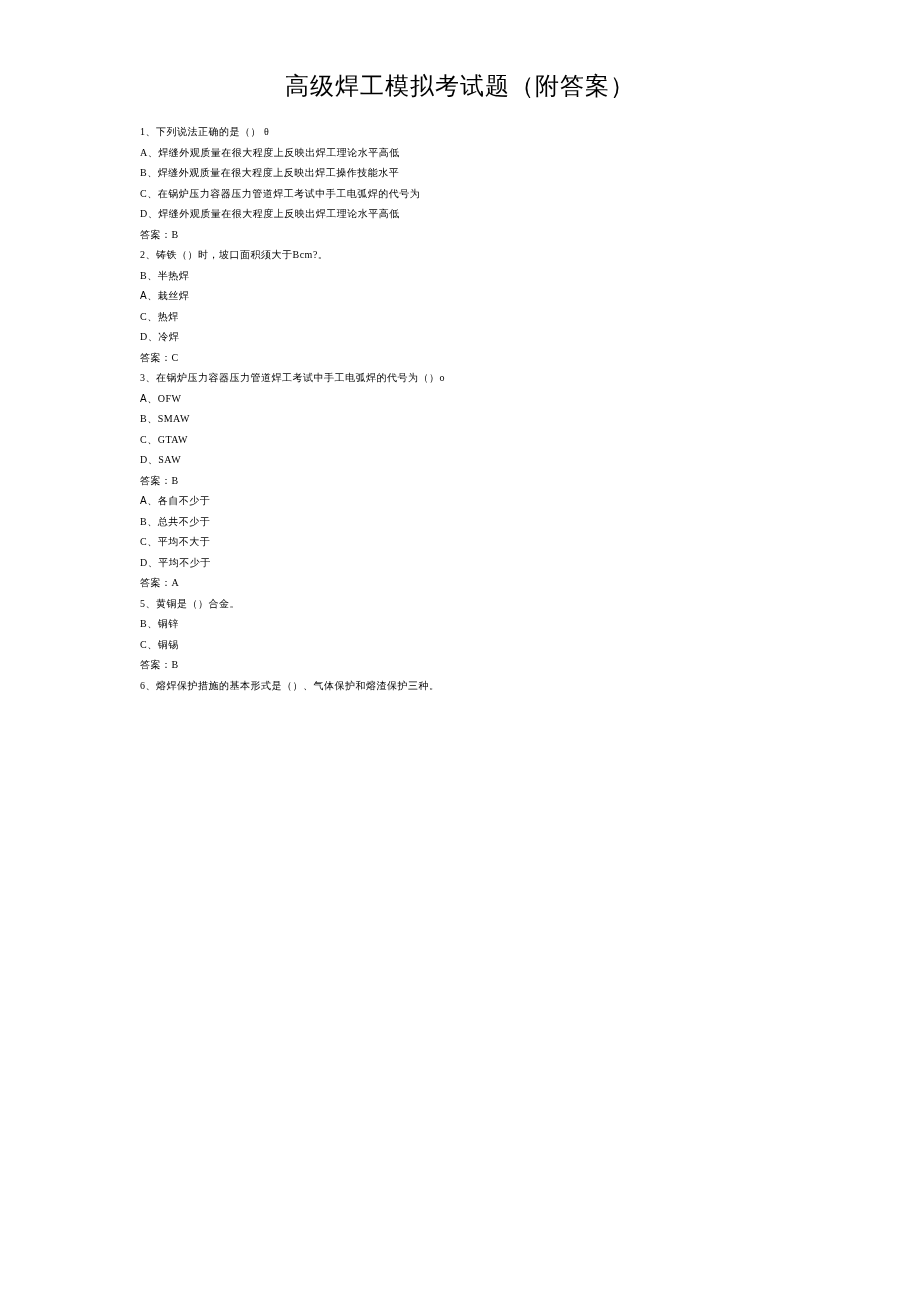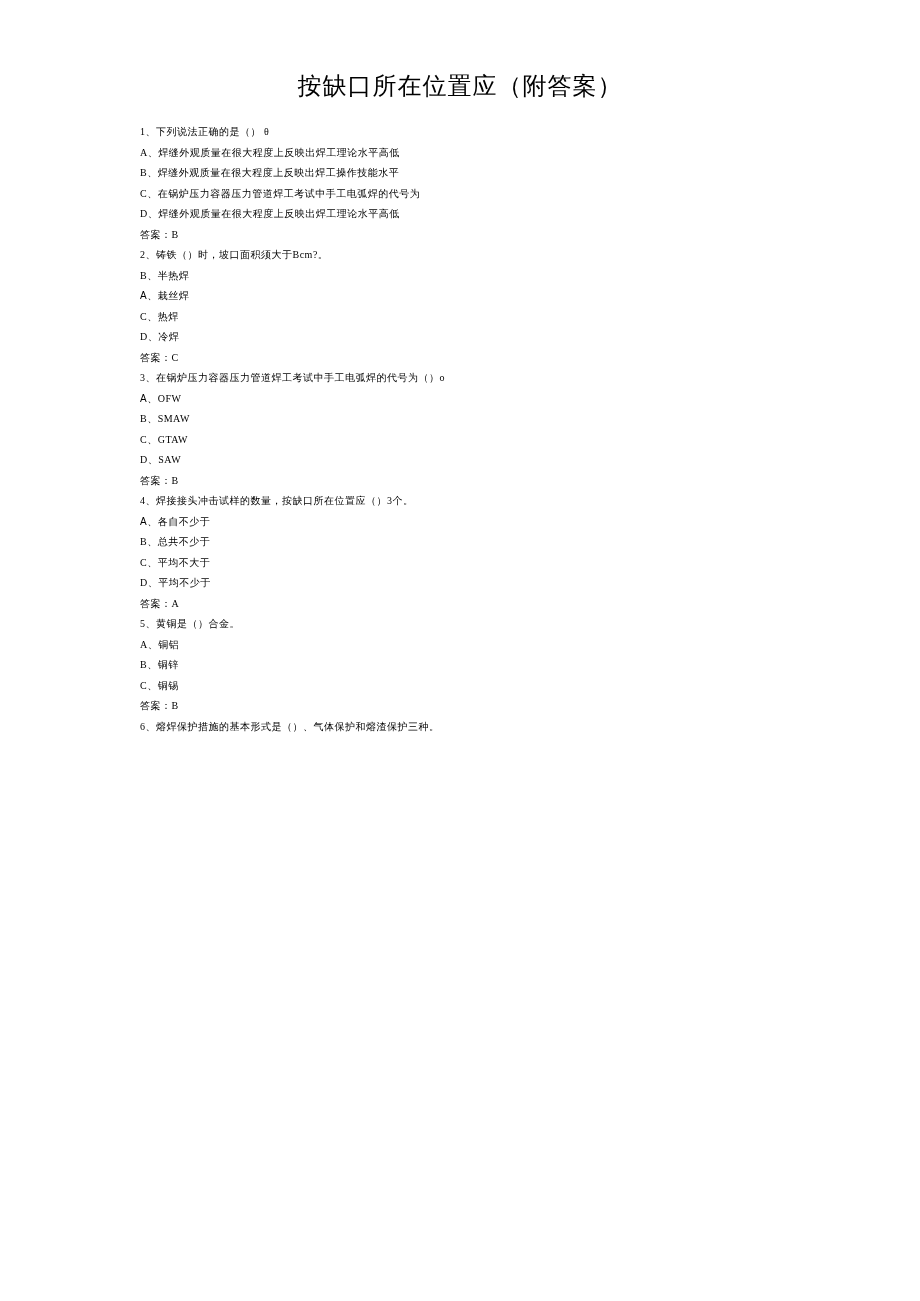--- a/index.html
+++ b/index.html
@@ -27,46 +27,44 @@
   }
   .opt-a {
     font-family: Arial, "Helvetica", sans-serif;
     font-weight: normal;
   }
 </style>
 </head>
 <body>
 
 <div class="page">
-  <div class="title">按缺口所在位置应（附答案）</div>
+  <div class="title">高级焊工模拟考试题（附答案）</div>
   <div id="content">
       <div class="line">1、下列说法正确的是（） θ</div>
       <div class="line">A、焊缝外观质量在很大程度上反映出焊工理论水平高低</div>
       <div class="line">B、焊缝外观质量在很大程度上反映出焊工操作技能水平</div>
       <div class="line">C、在锅炉压力容器压力管道焊工考试中手工电弧焊的代号为</div>
       <div class="line">D、焊缝外观质量在很大程度上反映出焊工理论水平高低</div>
       <div class="line">答案：B</div>
       <div class="line">2、铸铁（）时，坡口面积须大于Bcm?。</div>
       <div class="line">B、半热焊</div>
       <div class="line"><span class="opt-a">A</span><span>、栽丝焊</span></div>
       <div class="line">C、热焊</div>
       <div class="line">D、冷焊</div>
       <div class="line">答案：C</div>
       <div class="line">3、在锅炉压力容器压力管道焊工考试中手工电弧焊的代号为（）o</div>
       <div class="line"><span class="opt-a">A</span><span>、OFW</span></div>
       <div class="line">B、SMAW</div>
       <div class="line">C、GTAW</div>
       <div class="line">D、SAW</div>
       <div class="line">答案：B</div>
-      <div class="line">4、焊接接头冲击试样的数量，按缺口所在位置应（）3个。</div>
       <div class="line"><span class="opt-a">A</span><span>、各自不少于</span></div>
       <div class="line">B、总共不少于</div>
       <div class="line">C、平均不大于</div>
       <div class="line">D、平均不少于</div>
       <div class="line">答案：A</div>
       <div class="line">5、黄铜是（）合金。</div>
-      <div class="line">A、铜铝</div>
       <div class="line">B、铜锌</div>
       <div class="line">C、铜锡</div>
       <div class="line">答案：B</div>
       <div class="line">6、熔焊保护措施的基本形式是（）、气体保护和熔渣保护三种。</div>
     </div>
 </div>
 
 </body></html>

